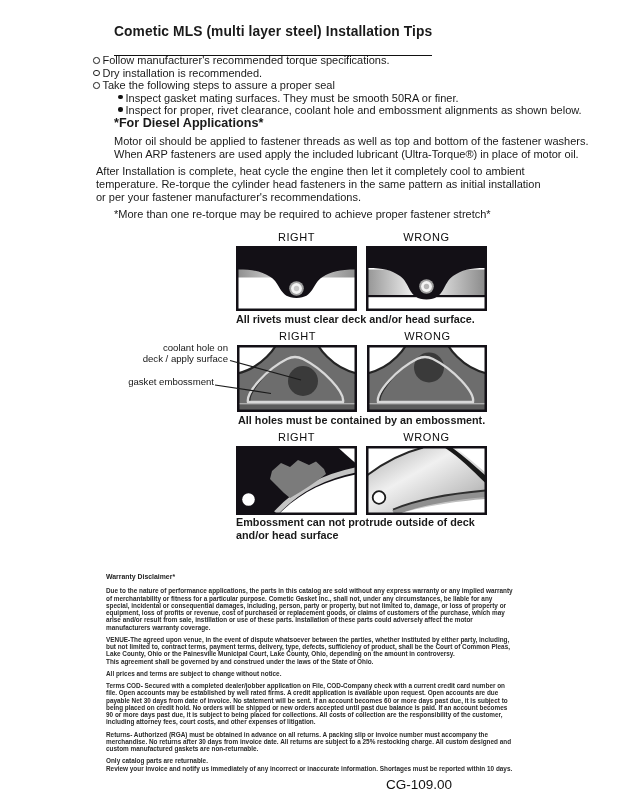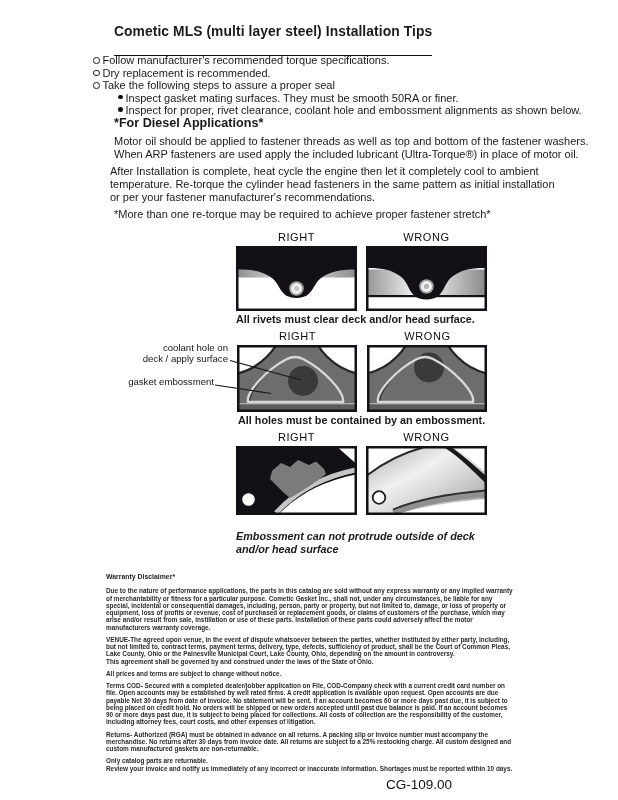--- a/index.html
+++ b/index.html
@@ -23,21 +23,21 @@
   .b-row{display:flex;align-items:flex-start;margin-bottom:0.5px;}
   .b-mark{width:4.5px;height:4.5px;border:1.1px solid #222;border-radius:50%;
           margin:3px 3px 0 0;flex:0 0 auto;}
   .sb-row{display:flex;align-items:flex-start;margin:0.5px 0 0 25px;}
   .sb-mark{width:4.5px;height:4.5px;background:#111;border-radius:50%;
            margin:3px 3px 0 0;flex:0 0 auto;}
 
   .diesel-h{left:114px;top:116px;font-size:12.6px;font-weight:bold;}
   .para{font-size:11px;line-height:13.2px;}
   .p1{left:114px;top:135px;}
-  .p2{left:110px;top:165px;}
+  .p2{left:96px;top:165px;}
   .note{left:114px;top:208px;font-size:11px;}
 
   
   .rw-label{width:121px;text-align:center;font-size:11px;letter-spacing:.6px;color:#0d0d0d;}
   .caption{font-size:10.8px;font-weight:bold;line-height:12.6px;}
 
   .side-label{font-size:9.6px;line-height:10.5px;text-align:right;color:#161616;}
 
   svg{display:block;}
   .panel{fill:var(--panel_gray,#6d6d6d);}
@@ -60,21 +60,21 @@
 
 <div class="abs doc-title">Cometic MLS (multi layer steel) Installation Tips</div>
 
 <div class="abs bullets">
   <div class="b-row">
     <span class="b-mark"></span>
     <span>Follow manufacturer's recommended torque specifications.</span>
   </div>
   <div class="b-row">
     <span class="b-mark"></span>
-    <span>Dry replacement is recommended.</span>
+    <span>Dry installation is recommended.</span>
   </div>
   <div class="b-row">
     <span class="b-mark"></span>
     <span>Take the following steps to assure a proper seal</span>
   </div>
   <div class="sb-row">
     <span class="sb-mark"></span>
     <span>Inspect gasket mating surfaces.  They must be smooth 50RA or finer.</span>
   </div>
   <div class="sb-row">
@@ -201,21 +201,21 @@
   <path d="M119.5,44.5 C85,47.5 51,53.5 27,63.5" fill="none" stroke="#2e2e2e" stroke-width="1.8"></path>
   <path d="M119.5,53 C86,55.5 55,61 34,67.5 L119.5,67.5 Z" fill="#ffffff"></path>
   <path d="M1.5,29 C20,15 38,6.5 57,1.5 L1.5,1.5 Z" fill="#ffffff"></path>
   <path d="M1.5,29 C20,15 38,6.5 57,1.5" fill="none" stroke="#262626" stroke-width="2"></path>
   <path d="M86,1.5 C98,10.5 109,20 119.5,29.5 L119.5,37 C105,23 94.5,12 78.5,1.5 Z" fill="#191919"></path>
   <path d="M89,1.5 C100.5,10 110,18.5 119.5,26.5 L119.5,1.5 Z" fill="#ffffff"></path>
   <circle cx="13" cy="51.5" r="6.3" fill="#ffffff" stroke="#1c1c1c" stroke-width="1.8"></circle>
   <rect class="border" x="1.25" y="1.25" width="118.5" height="66.5"></rect>
 </svg>
 
-<div class="abs caption prewrap" style="left:236px;top:530px;font-style:italic;">Embossment can not protrude outside of deck
+<div class="abs caption prewrap" style="left:236px;top:516px;">Embossment can not protrude outside of deck
 and/or head surface</div>
 
 <div class="abs legal">
   <div class="legal-h">Warranty Disclaimer*</div>
   <p class="prewrap">Due to the nature of performance applications, the parts in this catalog are sold without any express warranty or any implied warranty of merchantability or fitness for a particular purpose.  Cometic Gasket Inc., shall not, under any circumstances, be liable for any special, incidental or consequential damages, including, person, party or property, but not limited to, damage, or loss of property or equipment, loss of profits or revenue, cost of purchased or replacement goods, or claims of customers of the purchase, which may arise and/or result from sale, instillation or use of these parts.  Installation of these parts could adversely affect the motor manufacturers warranty coverage.</p>
   <p class="prewrap">VENUE-The agreed upon venue, in the event of dispute whatsoever between the parties, whether instituted by either party, including, but not limited to, contract terms, payment terms, delivery, type, defects, sufficiency of product, shall be the Court of Common Pleas, Lake County, Ohio or the Painesville Municipal Court, Lake County, Ohio, depending on the amount in controversy.
 This agreement shall be governed by and construed under the laws of the State of Ohio.</p>
   <p class="prewrap">All prices and terms are subject to change without notice.</p>
   <p class="prewrap">Terms COD- Secured with a completed dealer/jobber application on File, COD-Company check with a current credit card number on file.  Open accounts may be established by well rated firms.  A credit application is available upon request.  Open accounts are due payable Net 30 days from date of invoice.  No statement will be sent.  If an account becomes 60 or more days past due, it is subject to being placed on credit hold.  No orders will be shipped or new orders accepted until past due balance is paid.  If an account becomes 90 or more days past due, it is subject to being placed for collections.  All costs of collection are the responsibility of the customer, including attorney fees, court costs, and other expenses of litigation.</p>
   <p class="prewrap">Returns- Authorized (RGA) must be obtained in advance on all returns.  A packing slip or invoice number must accompany the merchandise.  No returns after 30 days from invoice date.  All returns are subject to a 25% restocking charge.  All custom designed and custom manufactured gaskets are non-returnable.</p>

